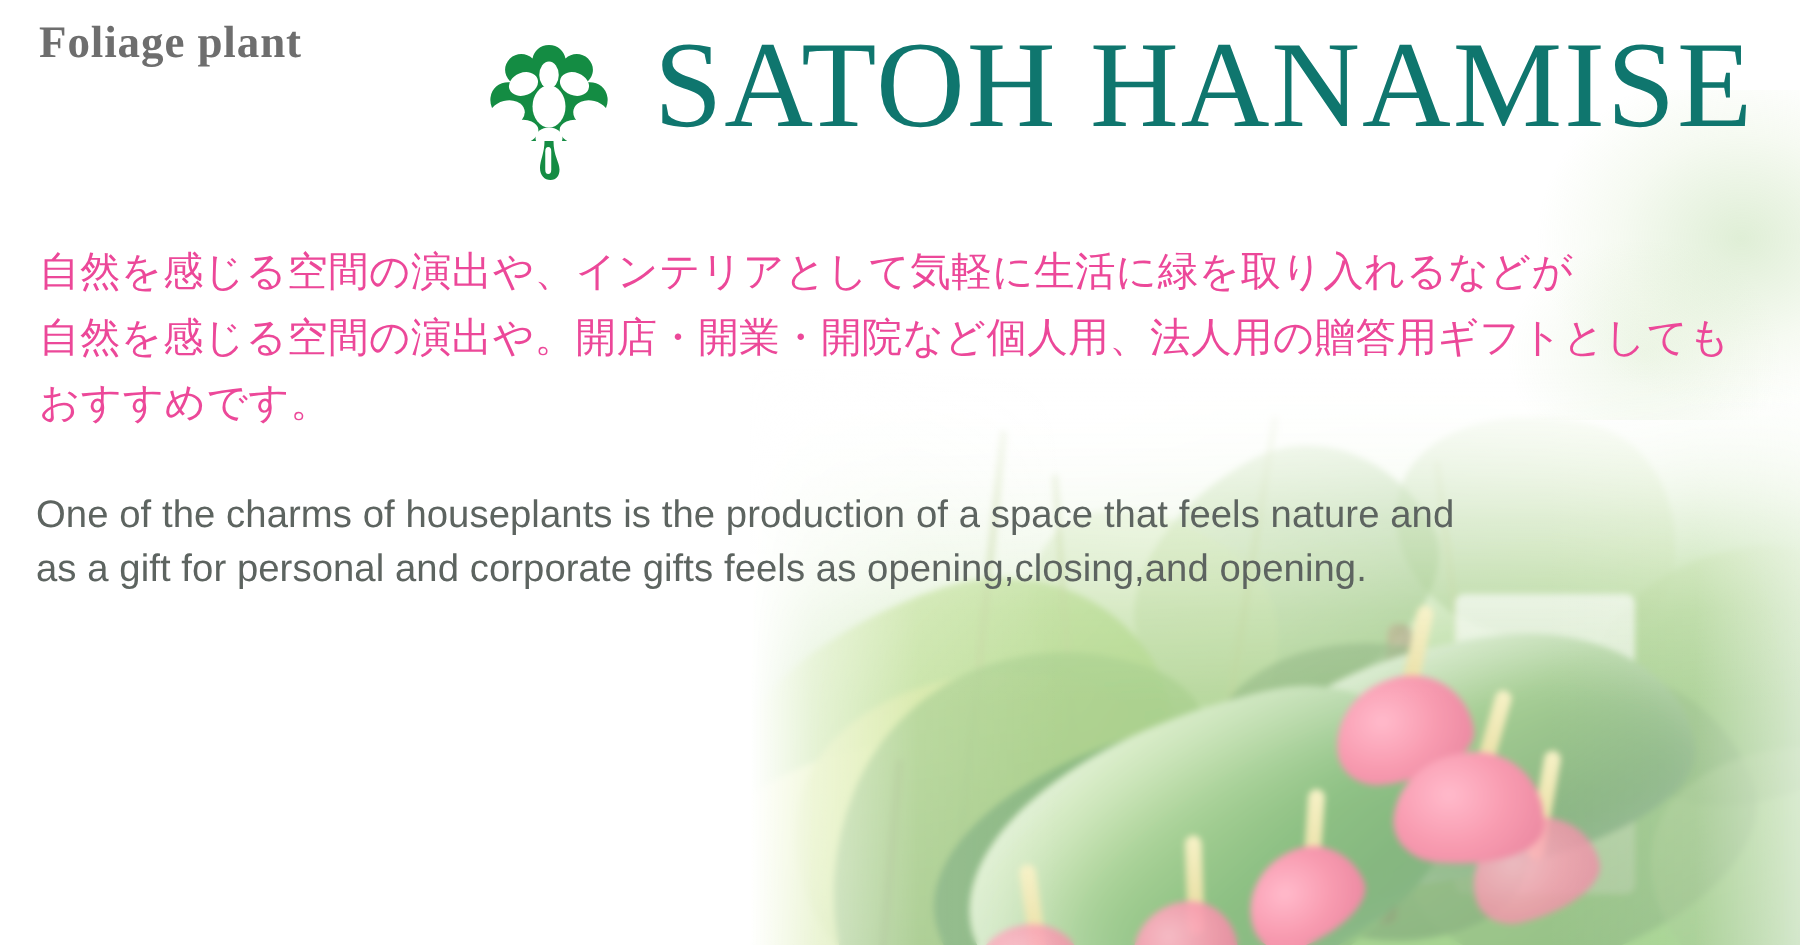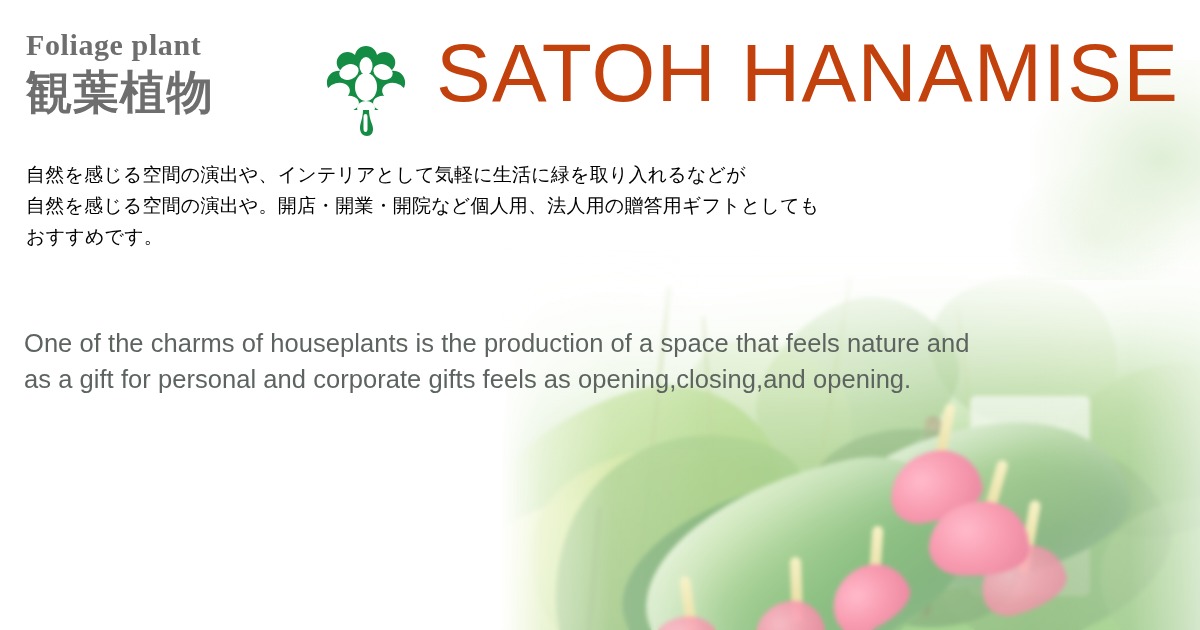--- a/index.html
+++ b/index.html
@@ -134,21 +134,21 @@
     background:
       radial-gradient(70% 70% at 85% 45%, rgba(150,200,120,.30) 0%, rgba(190,220,160,.14) 45%, rgba(255,255,255,0) 75%),
       radial-gradient(50% 50% at 60% 80%, rgba(170,210,140,.18) 0%, rgba(255,255,255,0) 70%);
     pointer-events:none;
   }
 
   
   .content{position:absolute;inset:0;z-index:3;}
 
   .header{
-    position:absolute;left:0;top:16px;width:1032px;height:135px;
+    position:absolute;left:0;top:0;width:1032px;height:135px;
   }
   .brand-left{
     position:absolute;left:26px;top:14px;
   }
   .brand-en{
     font-family:"Liberation Serif", serif;
     font-size:30px;font-weight:700;letter-spacing:.02em;
     color:#6e6e6e;line-height:1;
     white-space:nowrap;
   }
@@ -156,30 +156,30 @@
     font-family:"Liberation Serif", serif;
     font-size:46px;font-weight:700;letter-spacing:.02em;
     color:#6e6e6e;line-height:1.08;margin-top:8px;
     white-space:nowrap;
   }
   .logo-mark{
     position:absolute;left:316px;top:26px;width:100px;height:95px;
   }
   .brand-title{
     position:absolute;left:436px;top:16px;
-    font-family:Liberation Sans, sans-serif;
+    font-family:Liberation Serif, serif;
     font-size:82px;font-weight:400;letter-spacing:.015em;
-    color:#c2410c;line-height:1;
+    color:#0f766e;line-height:1;
     white-space:nowrap;
   }
 
   .body-ja{
     position:absolute;left:26px;top:160px;width:1150px;
     font-family:"Liberation Serif", serif;
-    font-size:19px;line-height:1.62;color:#000000;
+    font-size:27px;line-height:1.62;color:#ec4899;
     letter-spacing:.01em;
   }
   .body-ja .ln{white-space:nowrap;}
 
   .body-en{
     position:absolute;left:24px;top:325px;width:1165px;
     font-family:Liberation Sans, sans-serif;
     font-size:25.5px;line-height:1.42;color:#5d6460;
     letter-spacing:.002em;
   }
@@ -246,21 +246,20 @@
   </div>
 
   <div class="corner-bleed"></div>
 
   <div class="content">
 
     <div class="header">
 
       <div class="brand-left">
         <div class="brand-en">Foliage plant</div>
-        <div class="brand-ja">観葉植物</div>
       </div>
 
       <div class="logo-mark">
         <svg viewBox="0 0 100 95" width="100" height="95" aria-hidden="true">
           <g fill="#148c43">
 
             <path d="M50 4c6 0 10 4 11 9 4-4 11-4 15 0 5 5 4 12-1 16 7-1 13 3 14 10 1 8-5 14-13 14-2 0-4 0-6-1 3 5 2 11-3 14-6 4-13 2-17-4-4 6-11 8-17 4-5-3-6-9-3-14-2 1-4 1-6 1-8 0-14-6-13-14 1-7 7-11 14-10-5-4-6-11-1-16 4-4 11-4 15 0 1-5 5-9 11-9z"></path>
           </g>
           <g fill="#ffffff">
 

